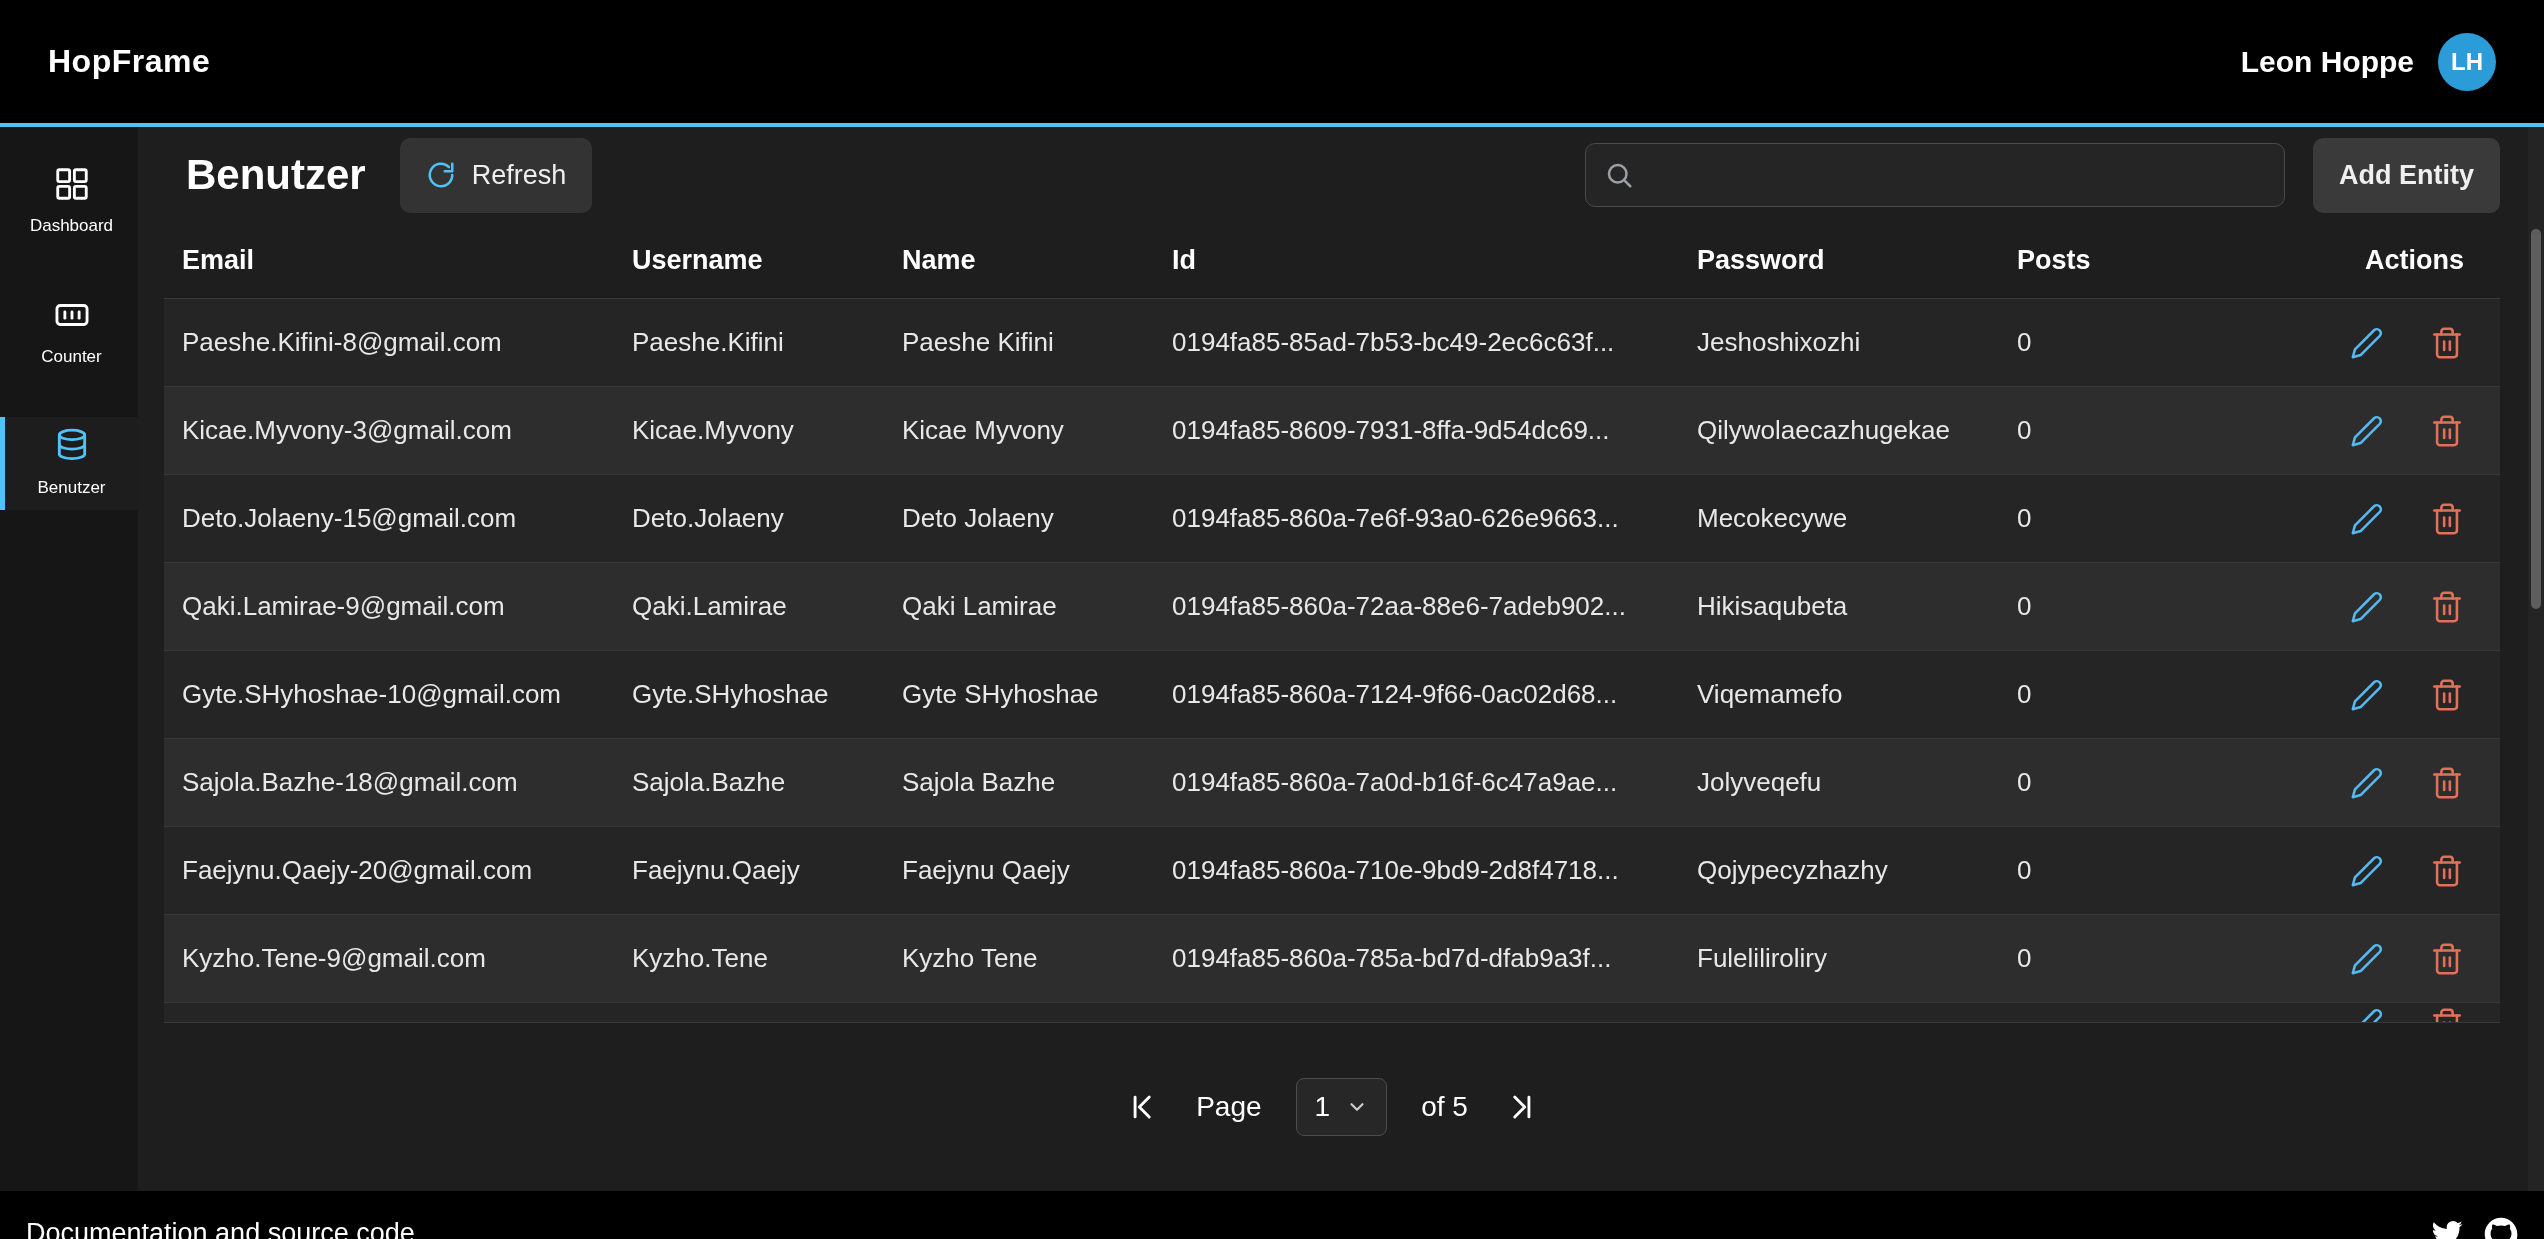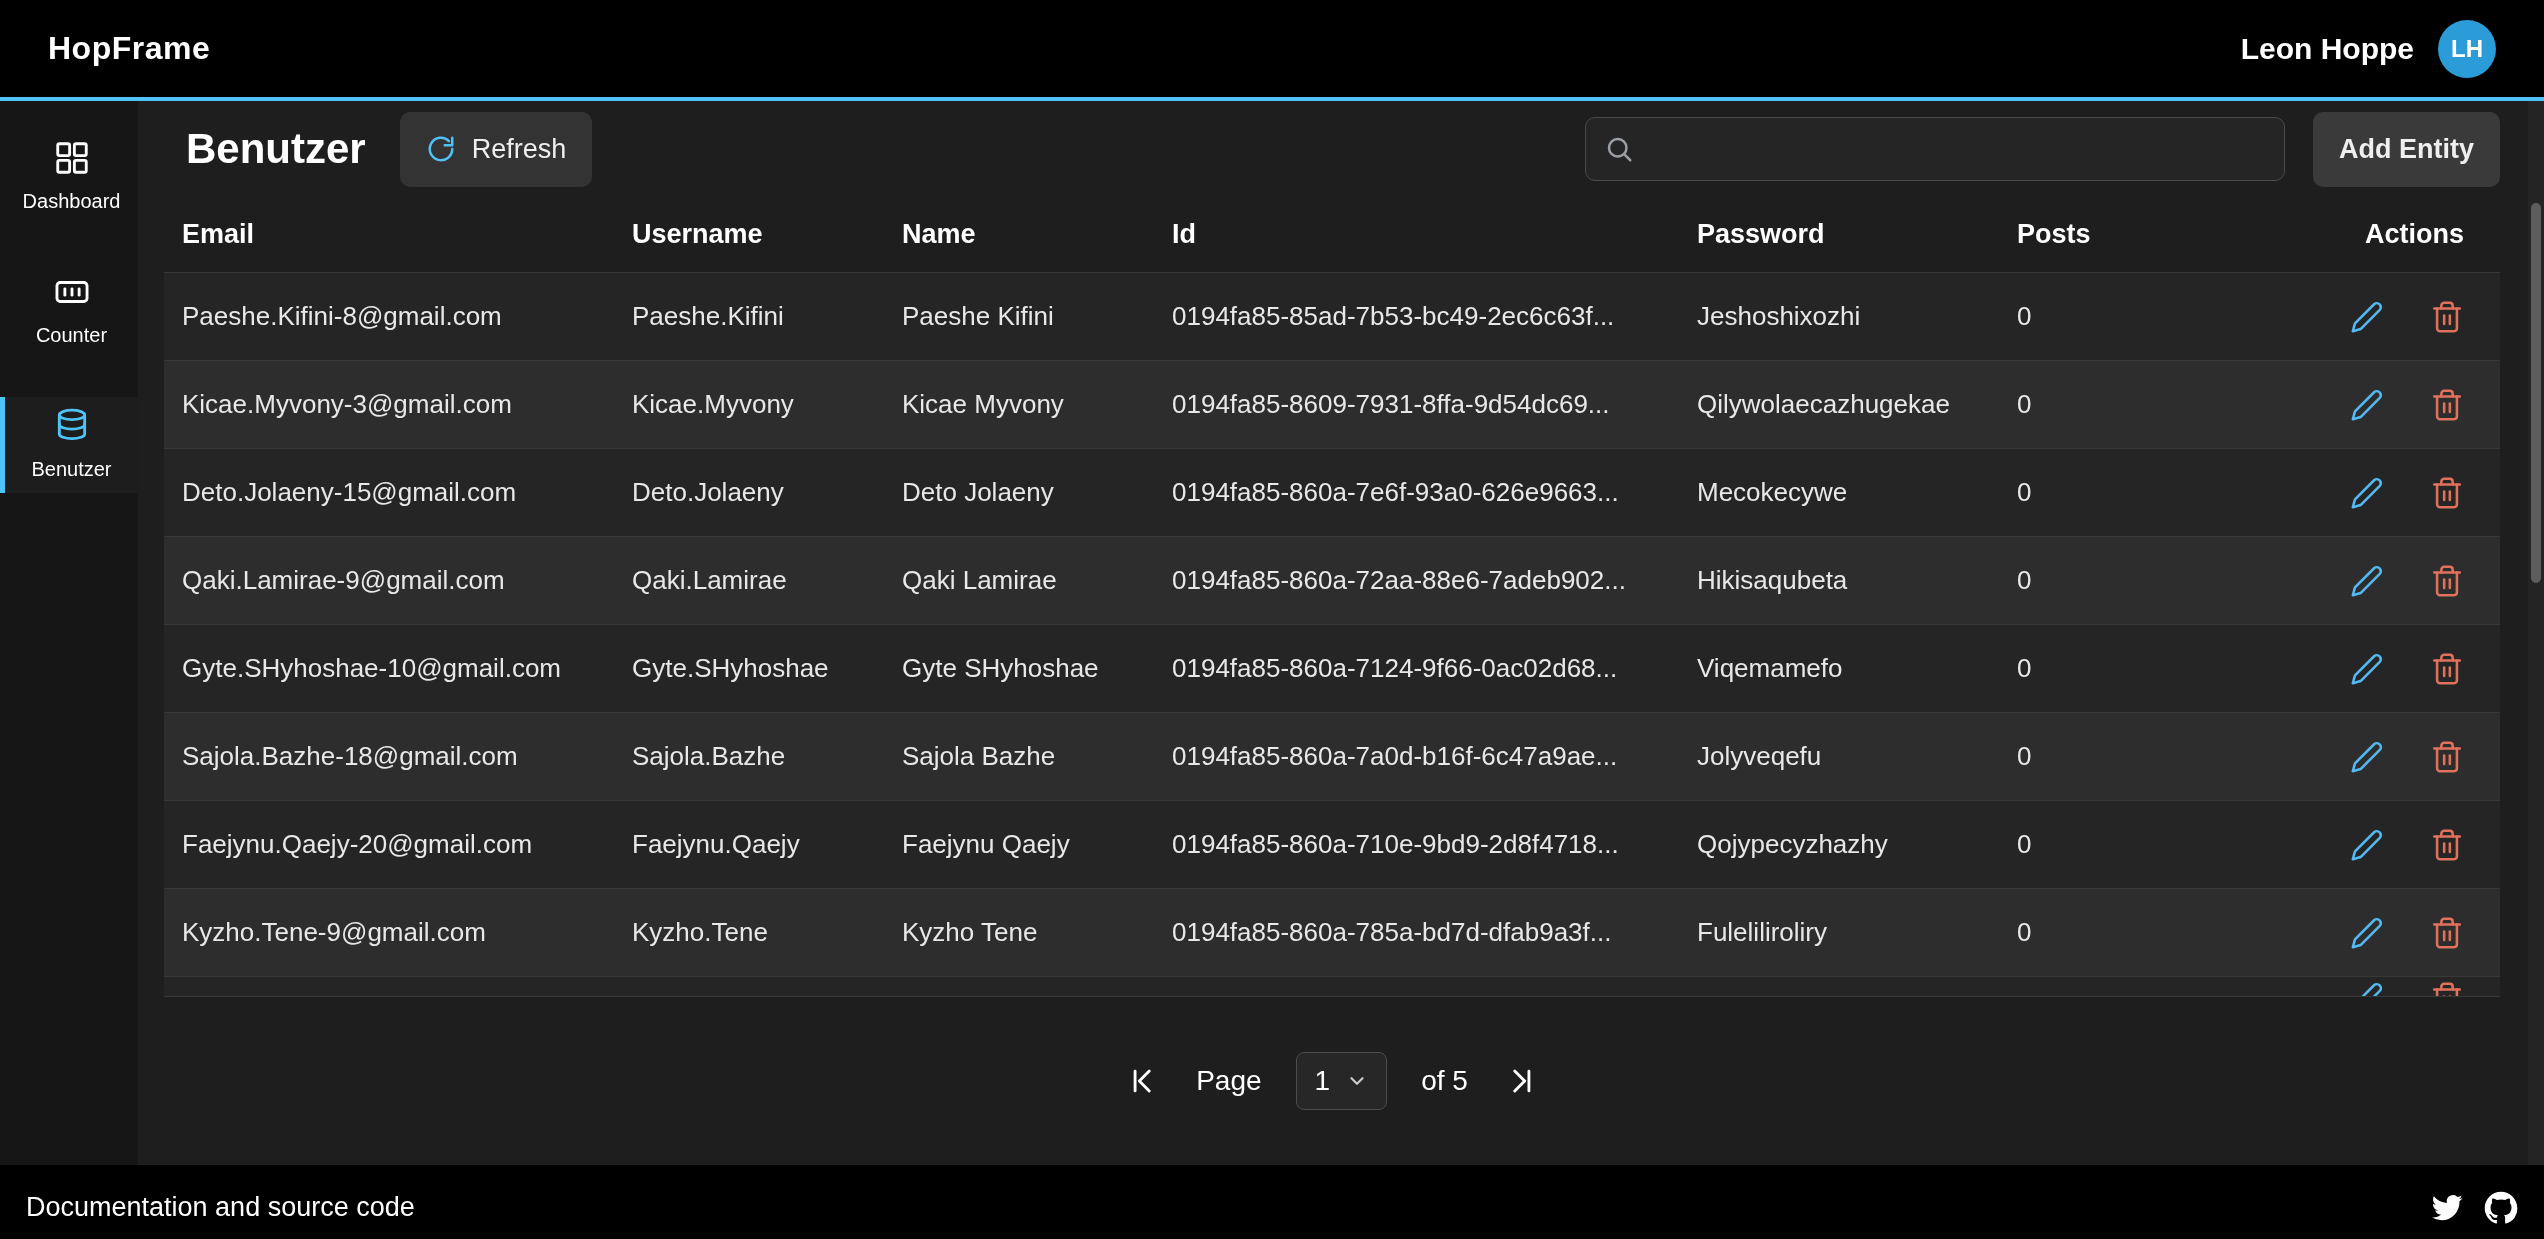--- a/index.html
+++ b/index.html
@@ -1,34 +1,34 @@
 <!DOCTYPE html>
 <html><head>
 <meta charset="utf-8">
 <style>
   * { box-sizing: border-box; }
   html,body { margin:0; padding:0; width:2544px; height:1239px; overflow:hidden;
     background:#1e1e1e; color:#eaeaea; font-family:"Liberation Sans", sans-serif; }
 
   
-  .topbar { height:97px; background:#000; display:flex; align-items:center; padding:16px 48px; }
+  .topbar { height:123px; background:#000; display:flex; align-items:center; padding:16px 48px; }
   .brand { font-size:32px; font-weight:bold; color:#fff; letter-spacing:.5px; }
   .topbar-right { margin-left:auto; display:flex; align-items:center; gap:24px; }
   .username { font-size:30px; font-weight:bold; color:#fff; }
   .avatar { width:58px; height:58px; border-radius:50%; background:#2b9cd8; color:#fff;
     display:flex; align-items:center; justify-content:center; font-size:24px; font-weight:bold; cursor:pointer; }
   .accent-line { height:4px; background:#4fc3f7; }
 
   
   .middle { display:flex; height:1064px; }
   .sidebar { width:138px; background:#161616; padding-top:28px; display:flex; flex-direction:column; gap:38px; }
   .side-item { display:flex; flex-direction:column; align-items:center; gap:9px;
     padding:10px 0 12px; border-left:5px solid transparent; cursor:pointer; }
   .side-item.active { border-left-color:#4fc3f7; background:#1d1d1d; }
-  .side-item .label { font-size:20px; color:#fff; }
+  .side-item .label { font-size:17px; color:#fff; }
   .side-item svg { width:38px; height:38px; }
 
   .main { flex:1; position:relative; display:flex; flex-direction:column; padding:0 44px 0 26px; }
 
   
   .toolbar { height:96px; display:flex; align-items:center; flex:0 0 auto; }
   .page-title { font-size:42px; font-weight:bold; color:#fff; margin:0 34px 0 22px; }
   .btn { display:flex; align-items:center; gap:16px; background:#333; border:none;
     border-radius:10px; height:75px; padding:0 26px; color:#efefef; font-size:27px; cursor:pointer; }
   .searchbox { margin-left:auto; width:700px; height:64px; background:#252525;

